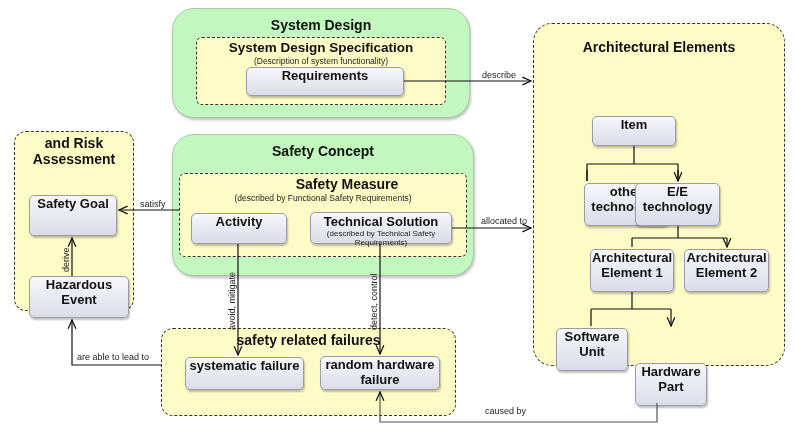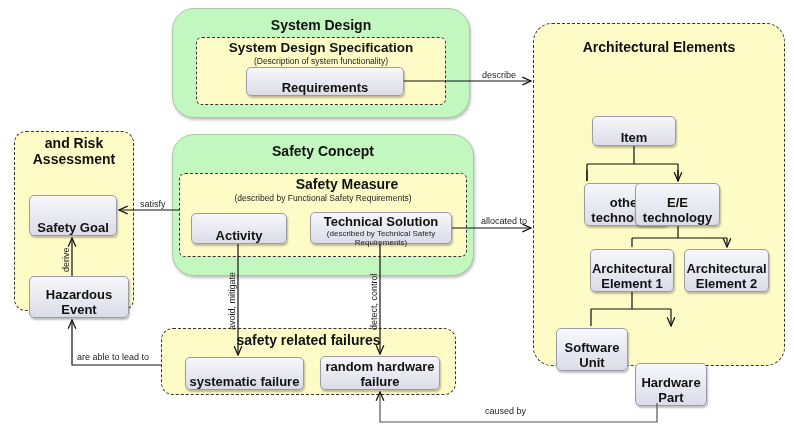--- a/index.html
+++ b/index.html
@@ -4,21 +4,21 @@
 <style>
   html, body { margin: 0; padding: 0; background: #ffffff; }
   body { width: 794px; height: 438px; position: relative; overflow: hidden;
          font-family: "Liberation Sans", sans-serif; color: #111; }
   .abs { position: absolute; box-sizing: border-box; }
   .green { background: #c3f7c0; border: 1px solid #a9c9a6; border-radius: 22px;
            box-shadow: 1px 2px 3px rgba(0,0,0,0.25); }
   .dash { background: #fdfbc6; border: 1.5px dashed #333; border-radius: 12px; }
   .box { background: linear-gradient(#f6f6fb, #dcdce8); border: 1px solid #9a9aa8;
          border-radius: 5px; box-shadow: 1px 2px 2px rgba(0,0,0,0.25);
-         display: flex; flex-direction: column; align-items: center; justify-content: flex-end;
+         display: flex; flex-direction: column; align-items: center; justify-content: flex-start;
          text-align: center; font-weight: bold; font-size: 13px; line-height: 15px; }
   .title { position: absolute; left: 0; right: 0; text-align: center; font-weight: bold; }
   .sub { font-weight: normal; font-size: 8.5px; line-height: 10px; color: #222; }
   .lbl { position: absolute; font-size: 9px; color: #222; white-space: nowrap; }
   .vlbl { position: absolute; font-size: 9px; color: #222; white-space: nowrap;
           transform: rotate(-90deg); transform-origin: left top; }
   svg.wires { position: absolute; left: 0; top: 0; }
 </style>
 </head>
 <body>
@@ -56,21 +56,21 @@
   <div class="title sub" style="top:19px;">(described by Functional Safety Requirements)</div>
 </div>
 <div class="abs box" style="left:191px;top:213px;width:96px;height:31px;">
   <span>Activity</span>
 </div>
 <div class="abs box" style="left:310px;top:212px;width:142px;height:32px;justify-content:flex-start;padding-top:1px;">
   <span>Technical Solution</span>
   <span class="sub" style="font-size:8px;line-height:9px;width:124px;">(described by Technical Safety Requirements)</span>
 </div>
 
-<div class="abs dash" style="left:161px;top:328px;width:295px;height:67px;">
+<div class="abs dash" style="left:161px;top:328px;width:295px;height:88px;">
   <div class="title" style="top:3px;font-size:14px;">safety related failures</div>
 </div>
 <div class="abs box" style="left:178px;top:357px;width:119px;height:33px;margin-left:7px;">
   <span>systematic  failure</span>
 </div>
 <div class="abs box" style="left:320px;top:356px;width:120px;height:34px;">
   <span>random hardware</span>
   <span>failure</span>
 </div>
 

